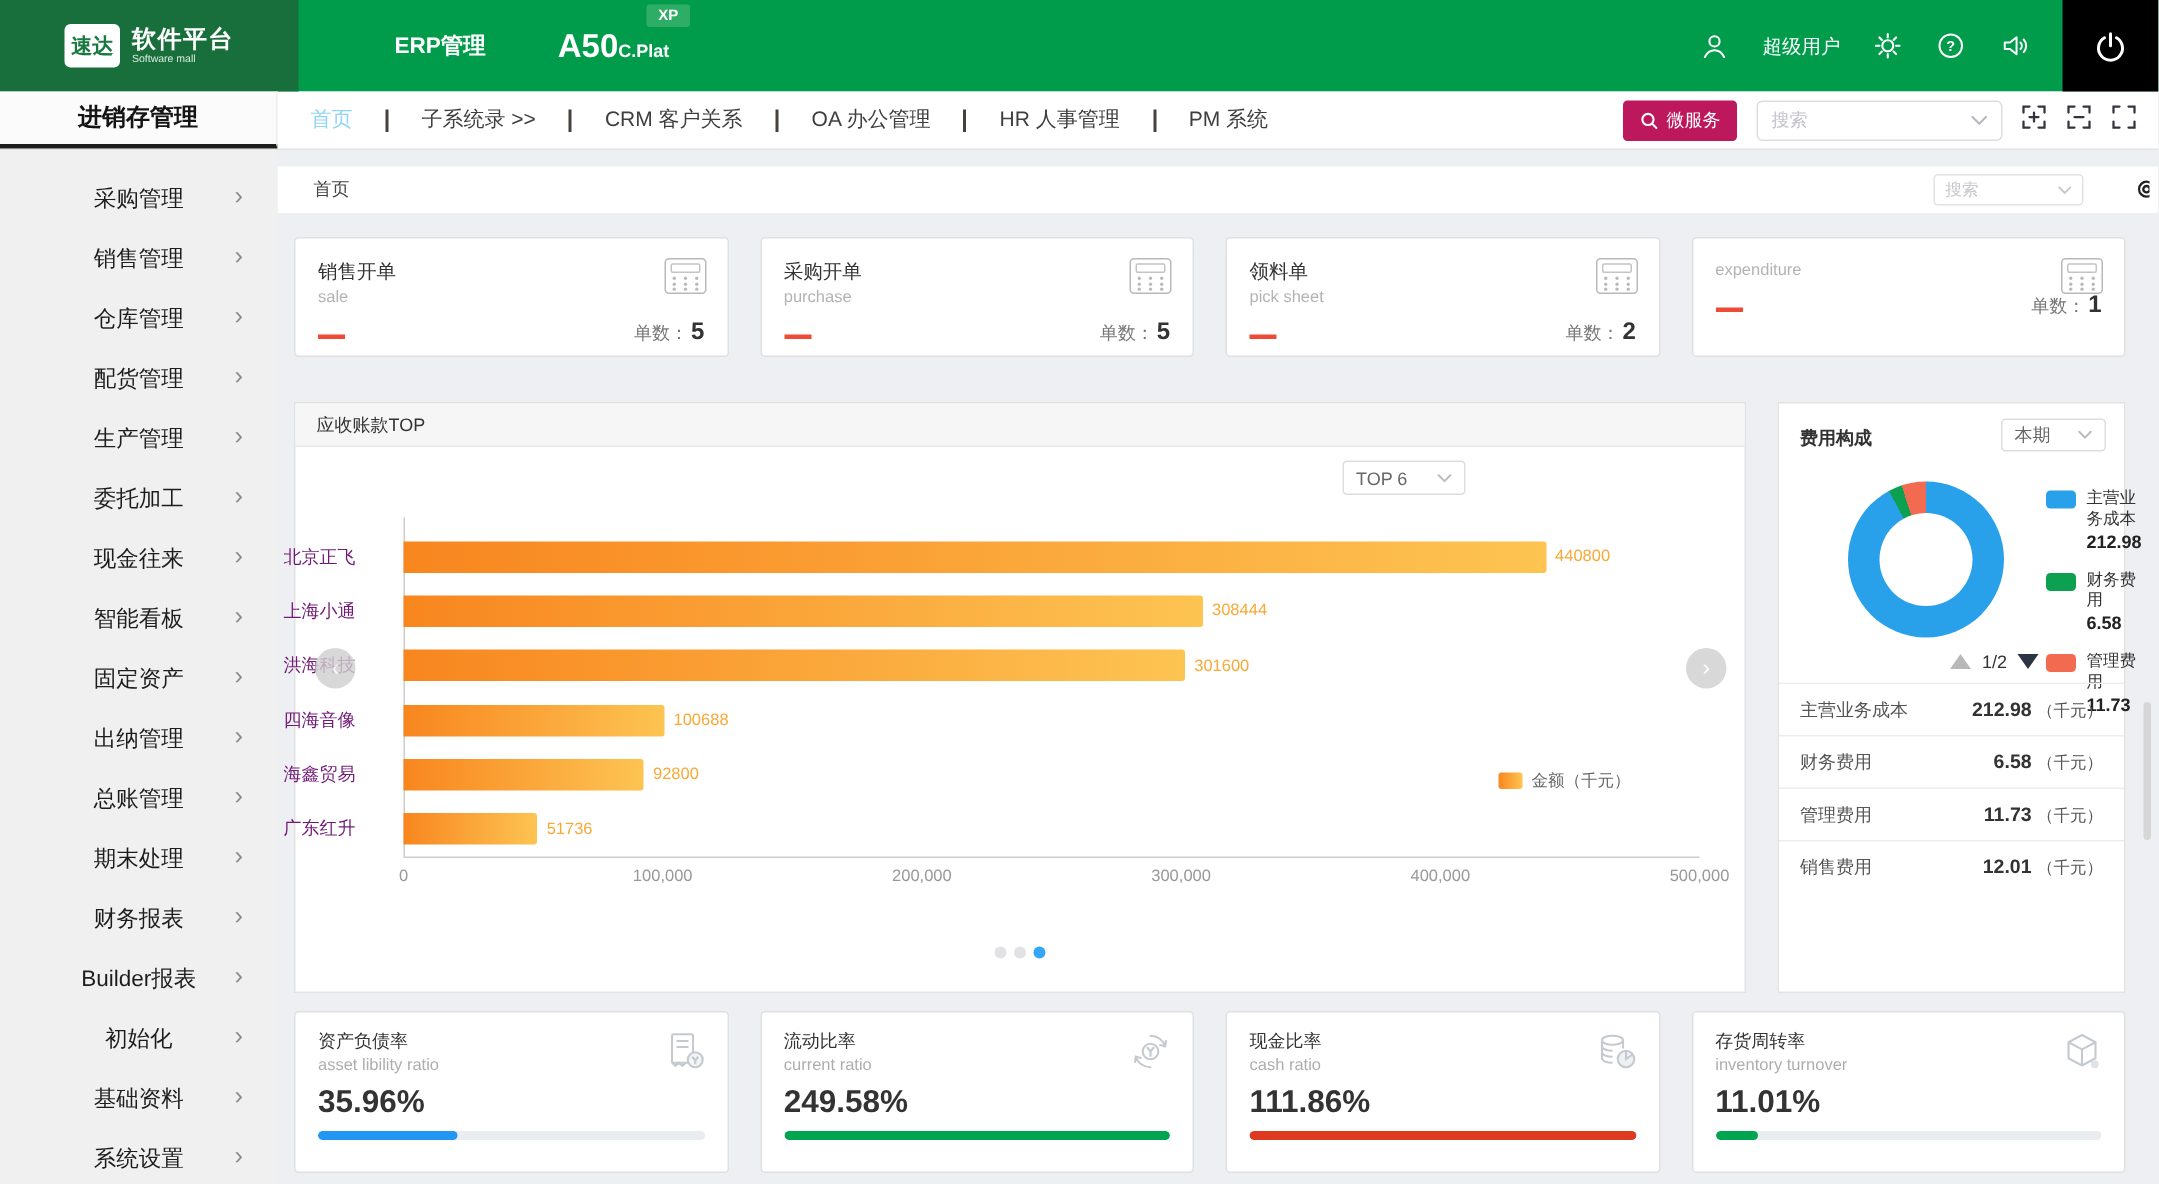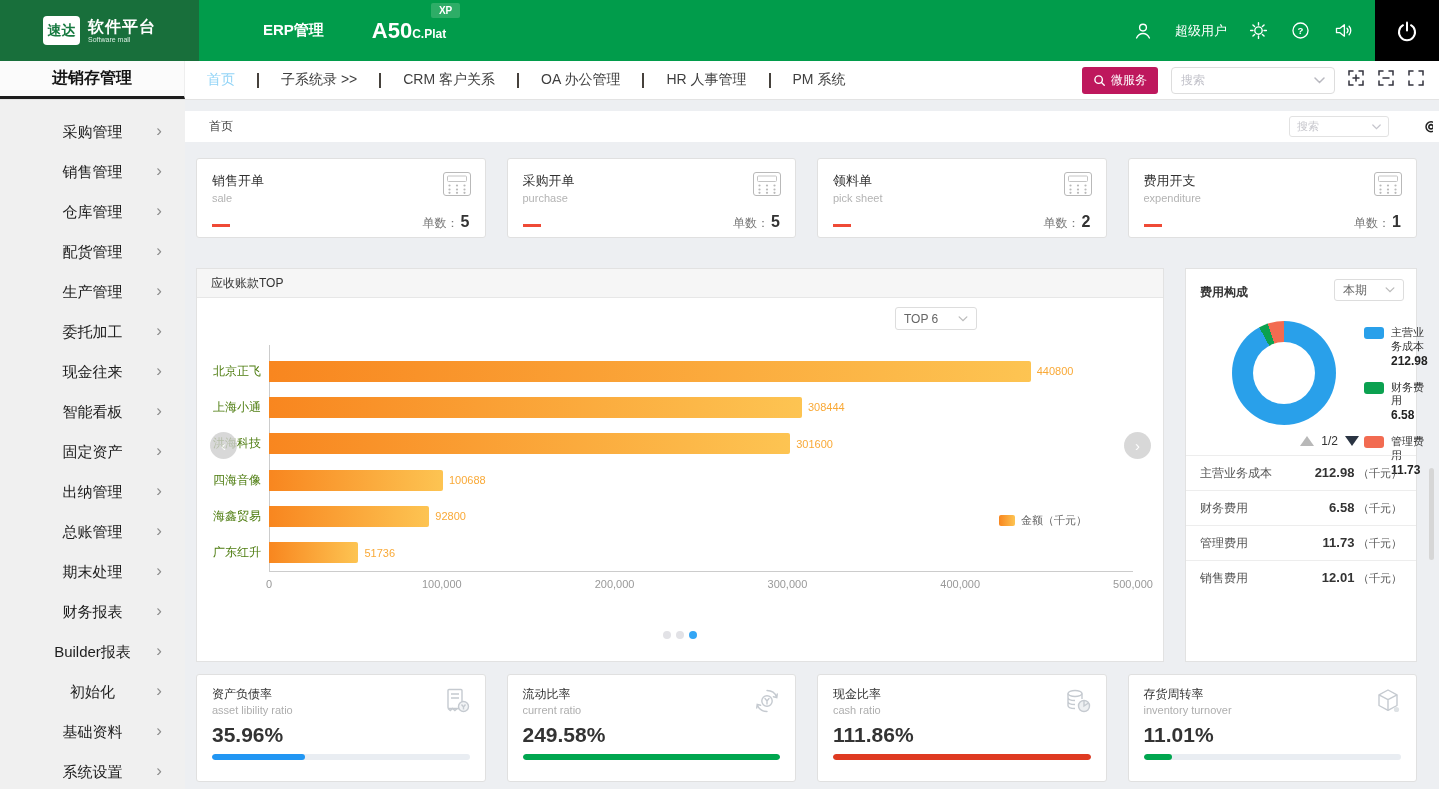--- a/index.html
+++ b/index.html
@@ -60,21 +60,21 @@
   .count-num { font-size:16px; color:#333; font-weight:bold; margin-left:2px; }
 
   .charts-row { display:flex; gap:21px; margin:30px 22px 0 11px; height:394px; }
   .chart-panel { flex:1; background:#fff; border:1px solid #e2e2e2; position:relative; }
   .chart-header { height:29px; background:#f6f6f6; border-bottom:1px solid #e7e7e7; display:flex; align-items:center; padding-left:14px; font-size:12px; color:#333; }
   .mini-select { position:absolute; border:1px solid #ddd; border-radius:3px; background:#fff; display:flex; align-items:center; justify-content:space-between; padding:0 8px; font-size:12px; color:#666; cursor:pointer;gap:13px; }
   .top-select { right:186px; top:38px; width:82px; height:23px; }
   .plot { position:absolute; left:72px; right:30px; top:84px; height:218px; }
   .plot::before { content:''; position:absolute; left:0; top:-8px; bottom:0; width:1px; background:#ccc; }
   .bar-row { position:relative; height:36.3px; display:flex; align-items:center; }
-  .bar-label { position:absolute; left:-80px; width:72px; text-align:right; font-size:12px; color:#4d7c0f; }
+  .bar-label { position:absolute; left:-80px; width:72px; text-align:left; font-size:12px; color:#701a75; }
   .bar { height:21px; background:linear-gradient(to right,#f8861f,#fdc452); border-radius:0 2px 2px 0; }
   .bar-val { font-size:11px; color:#f9a937; margin-left:6px; }
   .x-axis { position:absolute; left:72px; right:30px; top:302px; border-top:1px solid #ccc; height:1px; }
   .x-tick { position:absolute; top:6px; transform:translateX(-50%); font-size:11px; color:#999; white-space:nowrap; }
   .bar-legend { position:absolute; right:76px; top:244px; display:flex; align-items:center; gap:6px; font-size:11px; color:#666; }
   .bar-legend .sw { width:16px; height:11px; border-radius:2px; background:linear-gradient(to right,#f8861f,#fdc452); }
   .car-arrow { position:absolute; top:163px; width:27px; height:27px; border-radius:50%; background:#cfcfcf; opacity:.8; color:#fff; display:flex; align-items:center; justify-content:center; font-size:15px; cursor:pointer; }
   .car-left { left:13px; } .car-right { right:12px; }
   .dots { position:absolute; bottom:22px; left:50%; transform:translateX(-50%); display:flex; gap:5px; }
   .dot { width:8px; height:8px; border-radius:50%; background:#e2e2e6; cursor:pointer; }
@@ -359,21 +359,20 @@
                 <circle cx="22.5" cy="18.5" r="1.1"></circle>
                 <circle cx="22.5" cy="21.8" r="1.1"></circle>
               </g>
             </svg></span>
           <div class="s-bottom">
             <span class="red-dash"></span>
             <span><span class="count-label">单数：</span><span class="count-num">2</span></span>
           </div>
         </div>
         <div class="s-card">
-          <div class="s-title">费用开支</div>
           <div class="s-sub">expenditure</div>
           <span class="calc-icon"><svg width="30" height="26" viewBox="0 0 30 26">
               <rect x="1.5" y="1.5" width="27" height="23" rx="2.5" stroke="#b9b9b9" fill="#fff"></rect>
               <rect x="5.5" y="5" width="19" height="5.5" rx="1" stroke="#c4c4c4" fill="none"></rect>
               <g fill="#b9b9b9">
                 <circle cx="7.5" cy="14.5" r="1.1"></circle>
                 <circle cx="7.5" cy="18.5" r="1.1"></circle>
                 <circle cx="7.5" cy="21.8" r="1.1"></circle>
                 <circle cx="15" cy="14.5" r="1.1"></circle>
                 <circle cx="15" cy="18.5" r="1.1"></circle>

